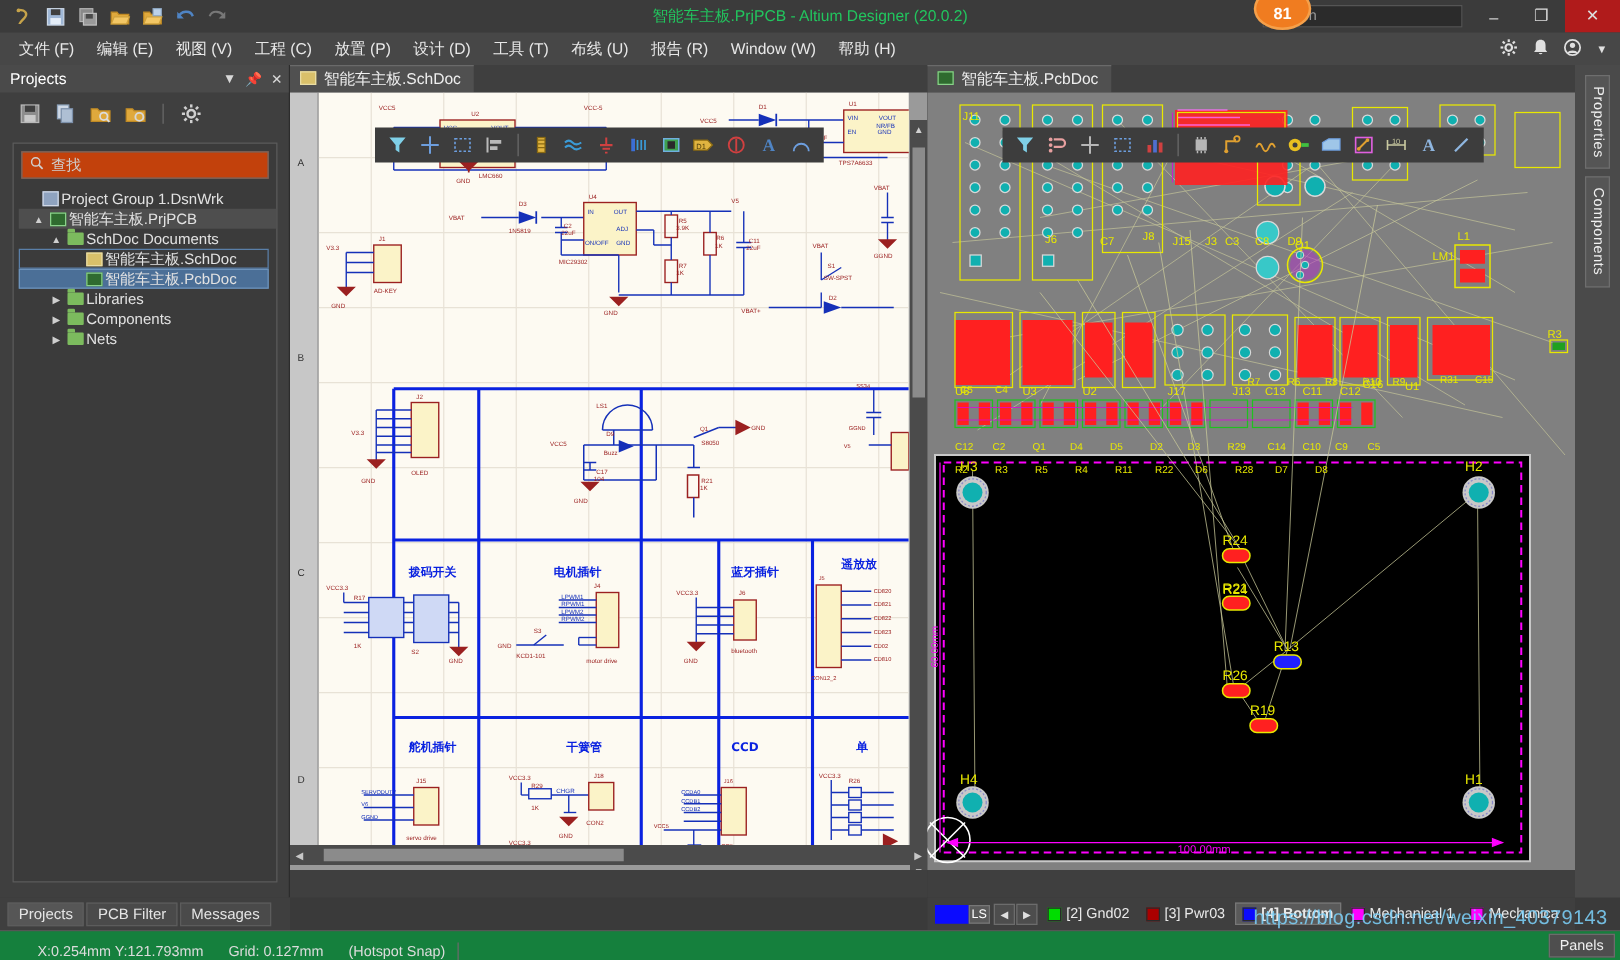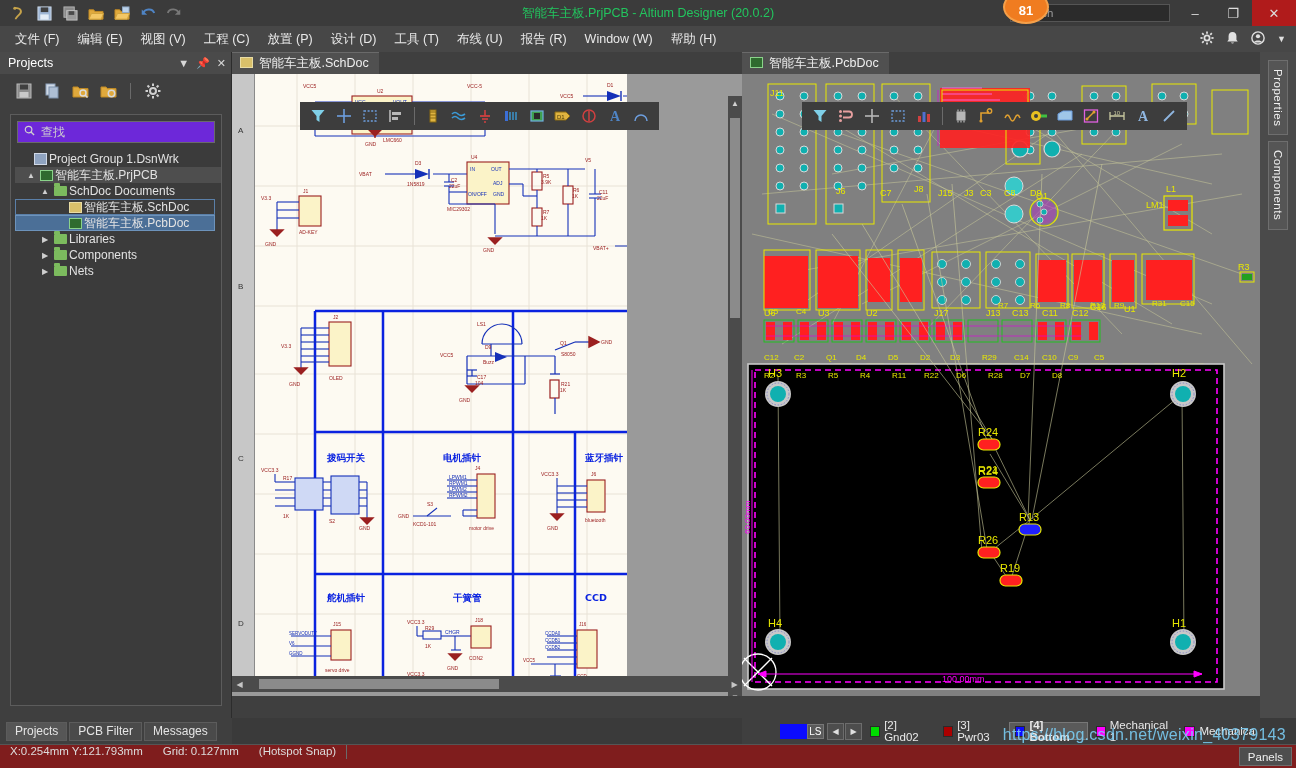--- a/index.html
+++ b/index.html
@@ -68,21 +68,21 @@
   }
   .panel-head .ctrls { margin-left: auto; display: flex; gap: 7px; color: #d8d8d8; font-size: 11px; }
   .panel-toolbar { height: 34px; display: flex; align-items: center; gap: 8px; padding-left: 14px; }
   .panel-toolbar .pic { width: 20px; height: 20px; display:flex; align-items:center; justify-content:center; }
   .vsep { width: 1px; height: 16px; background: #6a6a6a; margin: 0 4px; }
   .tree-wrap {
     position: absolute; left: 10px; top: 62px; width: 212px; height: 592px;
     background: #3b3b3b; border: 1px solid #5c5c5c;
   }
   .searchrow {
-    margin: 6px 6px 0 6px; height: 22px; background: #6d28d9; border: 1px solid #6a6a6a;
+    margin: 6px 6px 0 6px; height: 22px; background: #c2410c; border: 1px solid #6a6a6a;
     display: flex; align-items: center; padding-left: 6px; gap: 6px;
   }
   .searchrow .q { font-size: 12px; color: #cfcfcf; }
   .tree { padding: 8px 0 0 4px; }
   .trow { display: flex; align-items: center; height: 16px; font-size: 12px; color: #e2e2e2; white-space: nowrap; }
   .trow .arrow { width: 12px; text-align: center; color: #cfcfcf; font-size: 8px; }
   .trow .ti { width: 18px; display: flex; align-items: center; justify-content: center; }
   .trow.sel-gray { background: #4e4e4e; }
   .trow.sel-box { border: 1px solid #5a7fa8; }
   .trow.sel-blue { background: #4b6f97; border: 1px solid #6d93bb; }
@@ -115,21 +115,21 @@
   .doctab {
     height: 22px; display: inline-flex; align-items: center; gap: 6px;
     padding: 0 10px 0 8px; background: #505050; color: #efefef; font-size: 12.5px;
     border-top: 1px solid #6a6a6a;
   }
   .sch-canvas {
     position: absolute; left: 0; top: 22px; width: 510px; height: 622px;
     background: #9a9a9a; overflow: hidden;
   }
   .sch-sheet {
-    position: absolute; left: 23px; top: 0px; width: 372px; height: 610px;
+    position: absolute; left: 23px; top: 0px; width: 472px; height: 610px;
     background: #fdfaf2; overflow: hidden;
   }
   .sch-gutter {
     position: absolute; left: 0; top: 0; width: 23px; height: 610px; background: #c7c7c7;
     border-right: 1px solid #8a8a8a; font-size: 7px; color: #444;
   }
   .gutter-lab { position:absolute; left: 6px; font-size: 8px; color:#333; }
   .sch-toolbar {
     position: absolute; left: 68px; top: 28px; height: 28px;
     background: #3d3d3d; display: flex; align-items: center; padding: 0 6px; gap: 2px;
@@ -165,21 +165,21 @@
   }
   .pcb-toolbar {
     position: absolute; left: 60px; top: 28px; height: 28px; background: #3d3d3d;
     display: flex; align-items: center; padding: 0 6px; gap: 2px; z-index: 8;
   }
   .pcb-toolbar .sic { width: 24px; height: 24px; display:flex; align-items:center; justify-content:center; }
   .layerbar {
     position: absolute; left: 742px; top: 718px; width: 518px; height: 26px;
     background: #3f3f3f; display: flex; align-items: center; gap: 3px; padding-left: 6px;
   }
-  .lsbtn { width: 44px; height: 17px; display:flex; align-items:center;margin-left:32px; }
+  .lsbtn { width: 44px; height: 17px; display:flex; align-items:center; }
   .lsbtn .sw { width: 28px; height: 15px; background: #0b0bff; }
   .lsbtn .ls { width: 18px; height: 15px; background: #5a5a5a; color: #fff;
     font-size: 10px; display:flex; align-items:center; justify-content:center; border:1px solid #777; }
   .navbtns { display: flex; gap: 1px; }
   .navbtns .nb { width: 17px; height: 17px; background: #4d4d4d; border: 1px solid #6c6c6c;
     color: #e0e0e0; font-size: 8px; display:flex; align-items:center; justify-content:center; }
   .ltag { display: flex; align-items: center; gap: 4px; padding: 1px 5px; height: 18px;
     font-size: 11.5px; color: #e9e9e9; }
   .ltag .sw { width: 11px; height: 11px; border: 1px solid #2a2a2a; }
   .ltag.active { background: #5a5a5a; border: 1px solid #777; font-weight: bold; }
@@ -189,23 +189,24 @@
     position: absolute; right: 0; top: 52px; width: 36px; height: 666px; background: #4a4a4a;
     padding-top: 8px; display: flex; flex-direction: column; align-items: center; gap: 6px;
   }
   .rtab {
     writing-mode: vertical-rl; padding: 8px 3px; background: #555; border: 1px solid #6e6e6e;
     color: #f0f0f0; font-size: 11.5px; letter-spacing: 0.5px;
   }
 
   
   .statusbar {
-    position: absolute; left: 0; bottom: 0; width: 1296px; height: 24px; background: #7f1d1d;
-    display: flex; align-items: flex-start; font-size: 11.5px; color: #dcdcdc;
+    position: absolute; left: 0; bottom: 0; width: 1296px; height: 24px; background: #15803d;
+    display: flex; align-items: flex-end; font-size: 11.5px; color: #dcdcdc;
     border-top: 1px solid #555;
+    padding-left: 20px;
   }
   .statusbar .sitem { padding: 0 10px; white-space: nowrap; }
   .sdiv { width: 1px; height: 14px; background: #6a6a6a; }
   .panels-btn {
     position: absolute; right: 4px; bottom: 2px; height: 19px; padding: 0 8px;
     background: #4e4e4e; border: 1px solid #6c6c6c; color: #efefef; font-size: 11.5px;
     display: flex; align-items: center;
   }
   .watermark {
     position: absolute; right: 10px; bottom: 24px; color: #7dd3fc; font-size: 16px;

